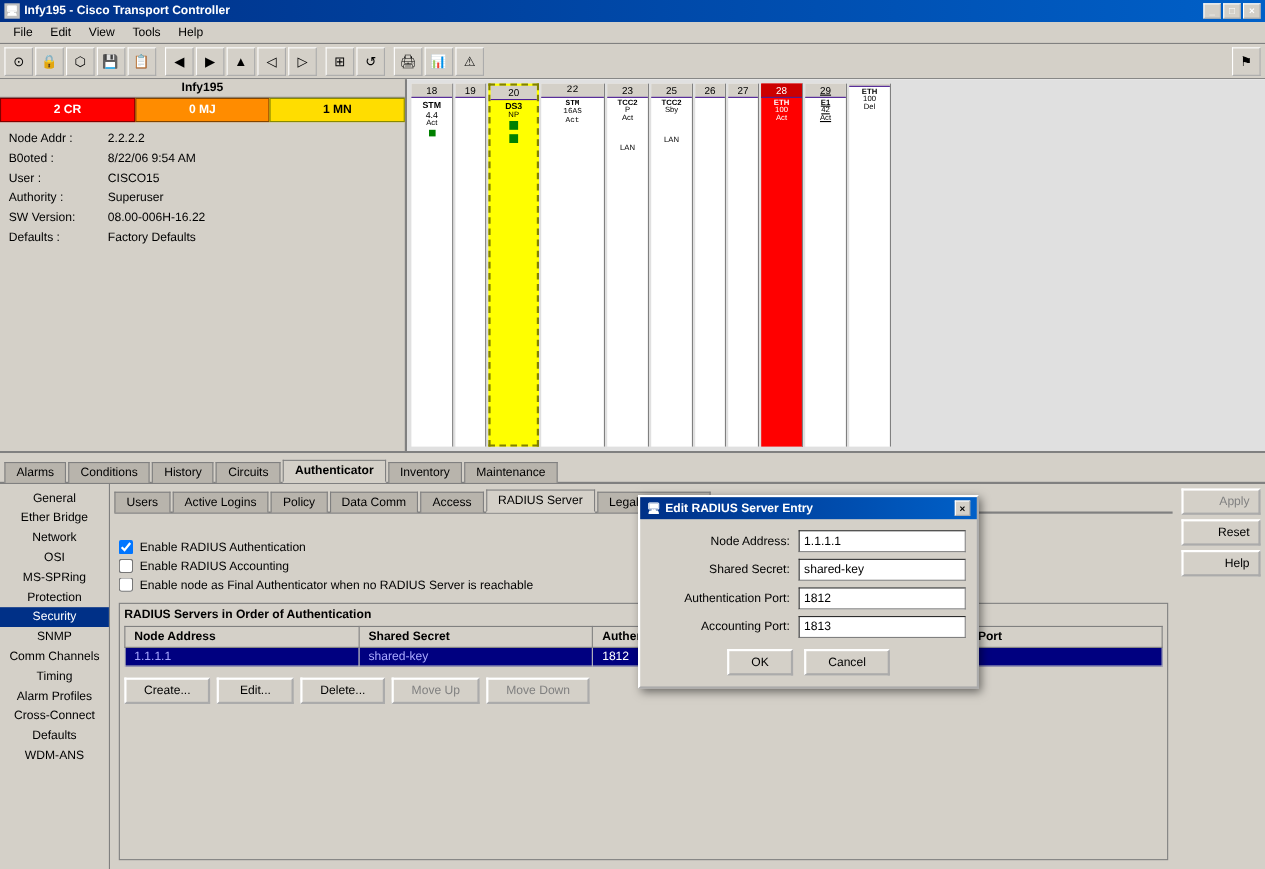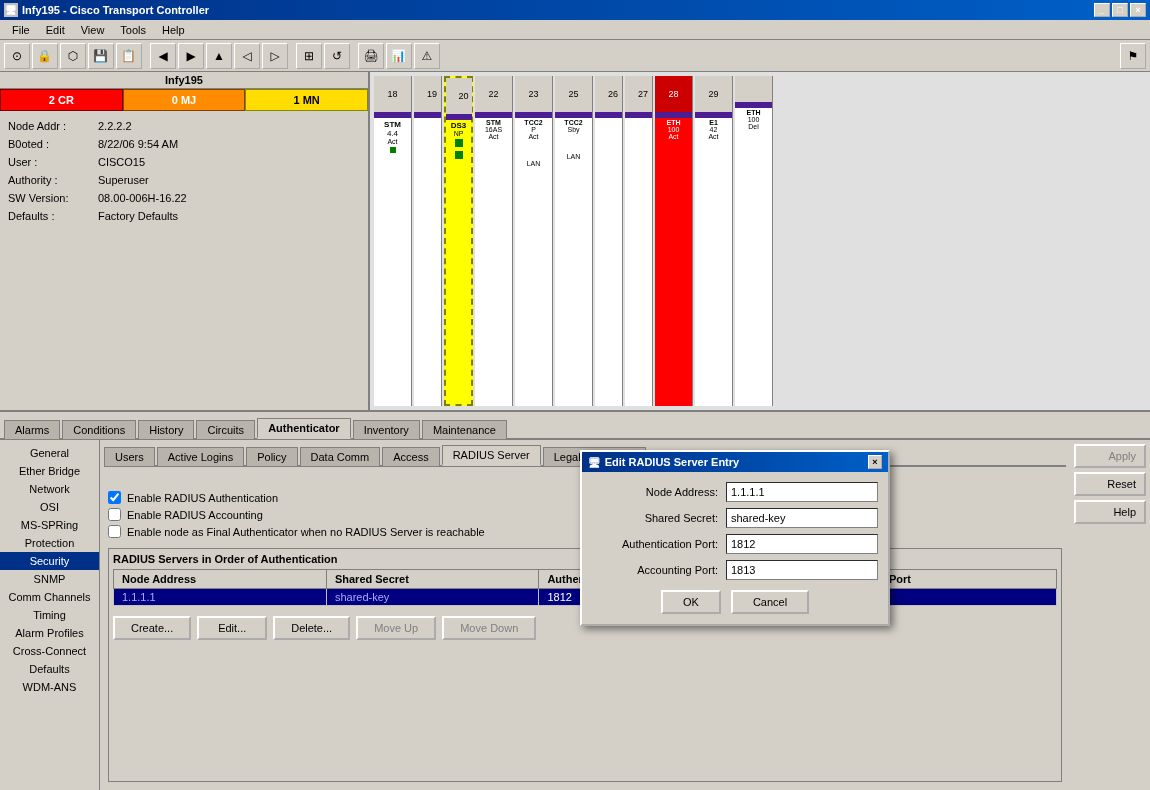--- a/index.html
+++ b/index.html
@@ -143,25 +143,25 @@
       display: flex;
       flex-direction: column;
       align-items: center;
       font-size: 9px;
       min-width: 28px;
       position: relative;
       background: #f0f0f0;
     }
     .eq-slot-num {
       font-size: 9px;
-      padding: 13px;
+      padding: 1px;
       text-align: center;
       background: #d4d0c8;
       width: 100%;
-      border-bottom: 6px solid #4c1d95;
+      border-bottom: 1px solid #4c1d95;
     }
     .eq-card {
       width: 100%;
       flex: 1;
       display: flex;
       flex-direction: column;
       align-items: center;
       justify-content: flex-start;
       padding: 1px;
       font-size: 8px;
@@ -527,32 +527,32 @@
             <div style="font-size:7px;">Act</div>
             <div style="margin-top:2px; width:6px; height:6px; background:green;"></div>
           </div>
         </div>
 
         <div class="eq-slot card-white" style="width:28px;">
           <div class="eq-slot-num">19</div>
           <div class="eq-card"></div>
         </div>
 
-        <div class="eq-slot" style="width:29px; background:yellow; border:2px dashed #808000;">
+        <div class="eq-slot" style="width:46px; background:yellow; border:2px dashed #808000;">
           <div class="eq-slot-num">20</div>
           <div class="eq-card" style="font-size:8px;">
             <div style="font-weight:bold;">DS3</div>
             <div style="font-size:7px;">NP</div>
             <div style="margin:2px; width:8px; height:8px; background:green;"></div>
             <div style="margin:2px; width:8px; height:8px; background:green;"></div>
           </div>
         </div>
 
 
-        <div class="eq-slot card-white" style="width:38px;">
+        <div class="eq-slot card-white" style="width:58px;font-family:Liberation Mono, monospace;">
           <div class="eq-slot-num">22</div>
           <div class="eq-card" style="font-size:7px;">
             <div style="font-weight:bold;">STM</div>
             <div>16AS</div>
             <div>Act</div>
           </div>
         </div>
 
         <div class="eq-slot card-white" style="width:38px;">
           <div class="eq-slot-num">23</div>
@@ -584,21 +584,21 @@
 
         <div class="eq-slot card-red" style="width:38px;">
           <div class="eq-slot-num" style="background:#cc0000;color:white;">28</div>
           <div class="eq-card" style="font-size:7px; color:white;">
             <div style="font-weight:bold;">ETH</div>
             <div>100</div>
             <div>Act</div>
           </div>
         </div>
 
-        <div class="eq-slot card-white" style="width:38px;">
+        <div class="eq-slot card-white" style="width:38px;text-decoration:underline;">
           <div class="eq-slot-num">29</div>
           <div class="eq-card" style="font-size:7px;">
             <div style="font-weight:bold;">E1</div>
             <div>42</div>
             <div>Act</div>
           </div>
         </div>
 
         <div class="eq-slot card-white" style="width:38px;">
           <div class="eq-slot-num"></div>

